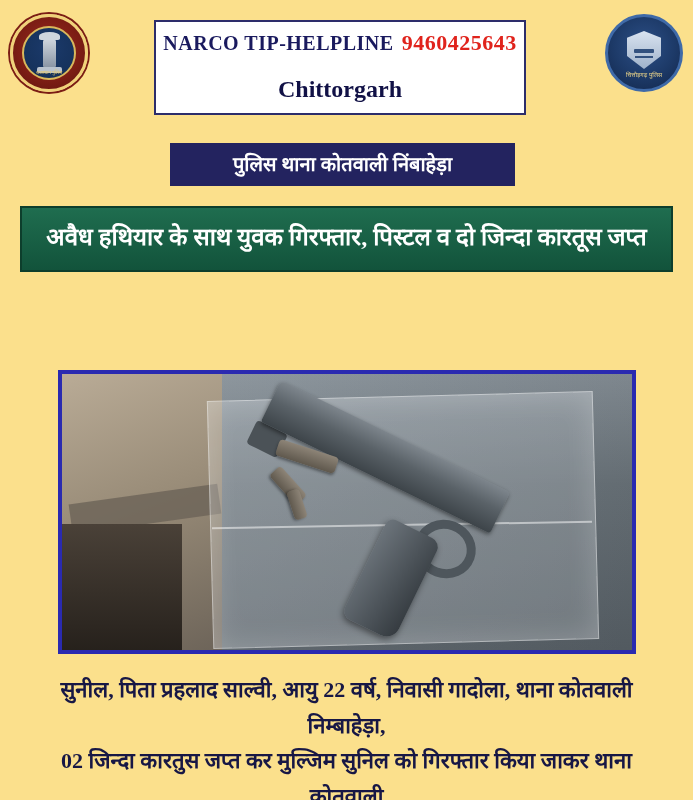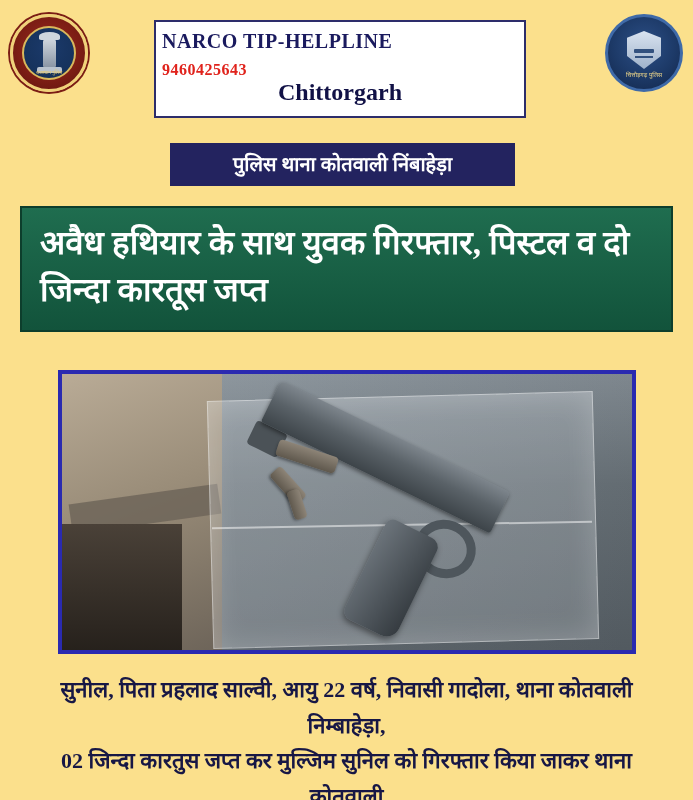--- a/index.html
+++ b/index.html
@@ -116,36 +116,35 @@
     background: #ffffff;
     border: 2px solid #2d2d6b;
     padding: 8px 6px 10px;
     text-align: center;
   }
   .helpline-row {
     display: flex;
     align-items: baseline;
     justify-content: center;
     gap: 8px;
-    flex-direction: column;
   }
   .helpline-label {
     font-size: 20px;
     font-weight: bold;
     color: #1a1a5e;
     letter-spacing: 0.5px;
   }
   .helpline-number {
-    font-size: 16px;
+    font-size: 22px;
     font-weight: bold;
     color: #e0231c;
     letter-spacing: 0.5px;
   }
   .helpline-city {
-    margin-top: 0;
+    margin-top: 20px;
     font-size: 24px;
     font-weight: bold;
     color: #111146;
   }
 
   
   .station-bar {
     position: absolute;
     left: 170px;
     top: 143px;
@@ -161,23 +160,23 @@
 
   
   .headline {
     position: absolute;
     left: 20px;
     top: 206px;
     width: 653px;
     background: linear-gradient(#1f6d4f, #12533b);
     border: 2px solid #0d3e2c;
     color: #ffffff;
-    text-align: left;
+    text-align: center;
     padding: 12px 18px 16px;
-    font-size: 33px;
+    font-size: 24px;
     font-weight: bold;
     line-height: 1.42;
   }
 
   
   .photo-frame {
     position: absolute;
     left: 58px;
     top: 370px;
     width: 578px;

